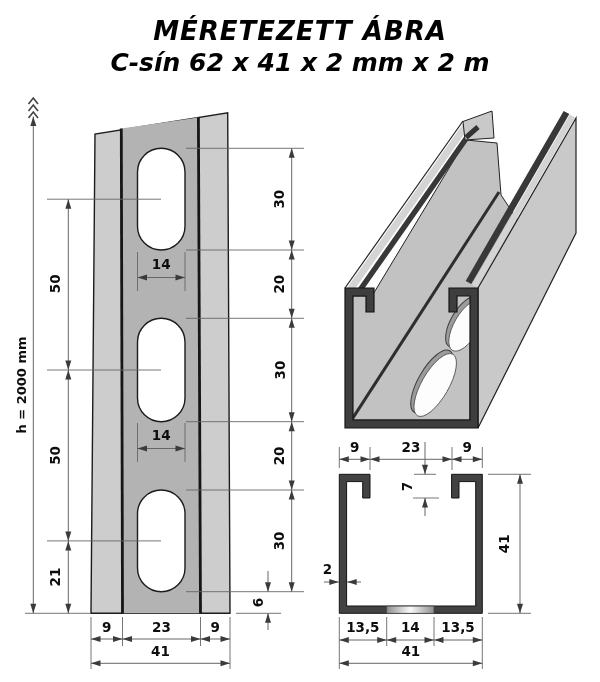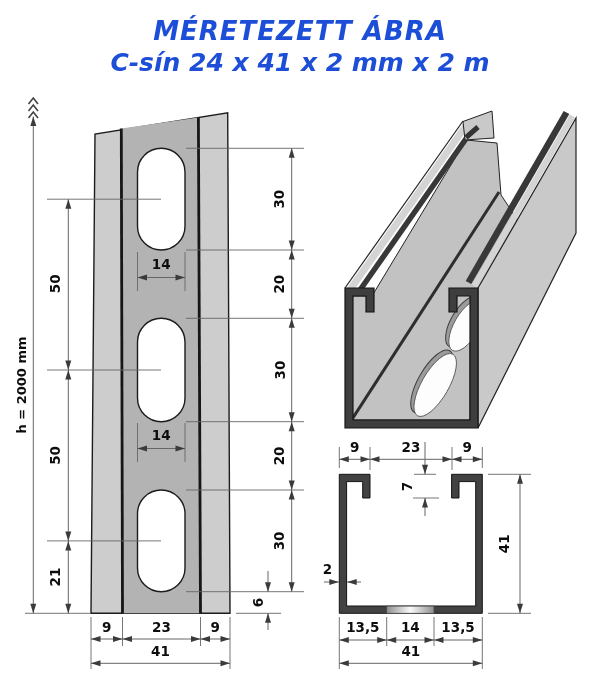--- a/index.html
+++ b/index.html
@@ -1,36 +1,36 @@
 <!DOCTYPE html>
 <html><head>
 <meta charset="utf-8">
 <style>
   html,body{margin:0;padding:0;background:#ffffff;}
   .stage{position:relative;width:600px;height:682px;background:#ffffff;
          font-family:"DejaVu Sans",sans-serif;overflow:hidden;}
   .title{position:absolute;top:16px;left:0;width:100%;text-align:center;
-         color:#1d4ed8;font-weight:bold;font-style:italic;line-height:1.22;z-index:2;}
+         color:#000000;font-weight:bold;font-style:italic;line-height:1.22;z-index:2;}
   .title .l1{font-size:26px;letter-spacing:1px;}
   .title .l2{font-size:25px;}
   svg{position:absolute;left:0;top:0;}
   .dl{stroke:#666;stroke-width:1;fill:none;}
   .ext{stroke:#666;stroke-width:0.9;fill:none;}
   .brk{stroke:#444;stroke-width:1.6;fill:none;}
   text.dim{font-size:13.5px;font-weight:bold;fill:#0d0d0d;text-anchor:middle;}
   text.hl{font-size:13px;font-weight:bold;fill:#0d0d0d;text-anchor:middle;}
 </style>
 </head>
 <body>
 
 <div class="stage">
 
   <div class="title">
     <div class="l1">MÉRETEZETT ÁBRA</div>
-    <div class="l2">C-sín 24 x 41 x 2 mm x 2 m</div>
+    <div class="l2">C-sín 62 x 41 x 2 mm x 2 m</div>
   </div>
 
   <svg width="600" height="682" viewBox="0 0 600 682" xmlns="http://www.w3.org/2000/svg">
     <defs>
       <marker id="arr" markerUnits="userSpaceOnUse" markerWidth="11" markerHeight="8" refX="10" refY="4" orient="auto-start-reverse">
         <path d="M0.5,1 L10,4 L0.5,7 Z" fill="#3b3b3b"></path>
       </marker>
       <linearGradient id="botslot" x1="0" y1="0" x2="1" y2="0">
         <stop offset="0" stop-color="#8f8f8f"></stop>
         <stop offset="0.5" stop-color="#fafafa"></stop>

